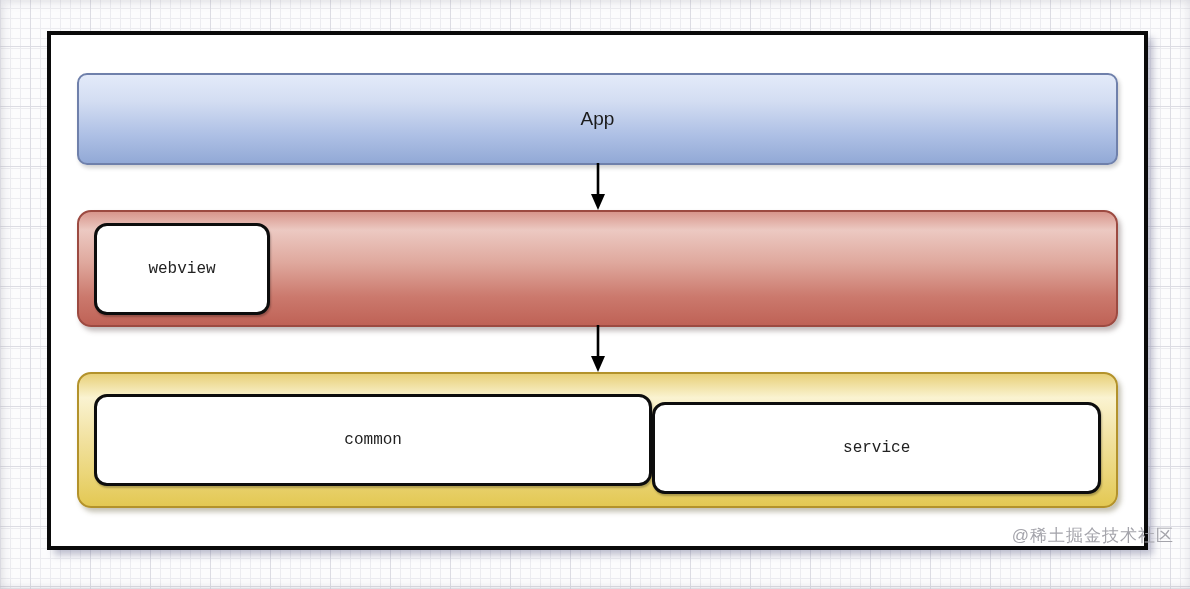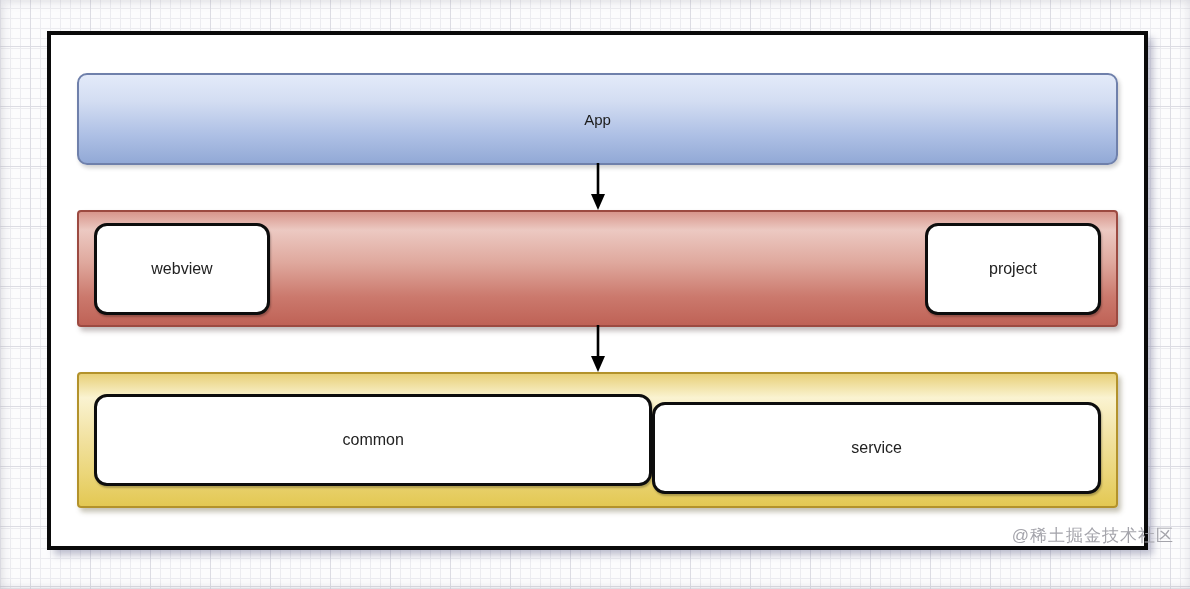--- a/index.html
+++ b/index.html
@@ -40,33 +40,34 @@
 
   
   .app-node {
     position: absolute;
     left: 77px; top: 73px;
     width: 1041px; height: 92px;
     border: 2px solid #6f80ab;
     border-radius: 10px;
     background: linear-gradient(180deg, #e3eaf9 0%, #d3ddf2 30%, #aec0e5 68%, #92a9d6 100%);
     display: flex; align-items: center; justify-content: center;
-    font-size: 15px; color: #1b1b1b;
+    font-size: 19px; color: #1b1b1b;
     box-shadow: 2px 3px 4px rgba(0,0,0,0.18);
     z-index: 2;
   }
 
   .group {
     position: absolute;
     left: 77px;
     width: 1041px;
-    border-radius: 4px;
+    border-radius: 14px;
     display: flex; align-items: center; justify-content: space-between;
     padding: 0 15px;
     z-index: 2;
+    font-family: Liberation Mono, monospace;
   }
   .modules-group {
     top: 210px; height: 117px;
     border: 2px solid #9c4a41;
     background: linear-gradient(180deg, #d8968c 0%, #ecc9c2 16%, #dfa89d 45%, #cb796d 75%, #bf6256 100%);
     box-shadow: 3px 4px 5px rgba(80,60,60,0.35);
   }
   .base-group {
     top: 372px; height: 136px;
     border: 2px solid #b3922b;
@@ -120,23 +121,20 @@
 
 <svg class="arrow arrow-1" viewBox="0 0 20 48" xmlns="http://www.w3.org/2000/svg">
   <line x1="10" y1="0" x2="10" y2="33" stroke="#000000" stroke-width="2.6"></line>
   <polygon points="3,31 17,31 10,47" fill="#000000"></polygon>
 </svg>
 
 <div class="group modules-group">
   <div class="leaf-node module-node">
     <span>webview</span>
   </div>
-  <div class="leaf-node module-node">
-    <span>project</span>
-  </div>
 </div>
 
 <svg class="arrow arrow-2" viewBox="0 0 20 48" xmlns="http://www.w3.org/2000/svg">
   <line x1="10" y1="0" x2="10" y2="33" stroke="#000000" stroke-width="2.6"></line>
   <polygon points="3,31 17,31 10,47" fill="#000000"></polygon>
 </svg>
 
 <div class="group base-group">
   <div class="leaf-node base-node-common">
     <span>common</span>

